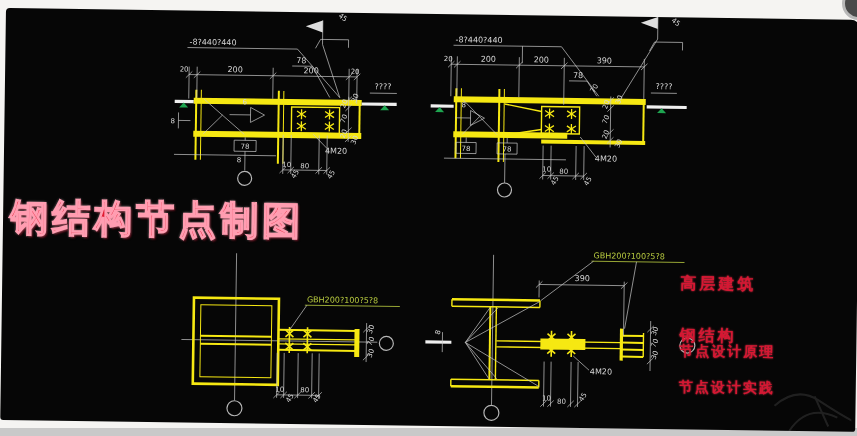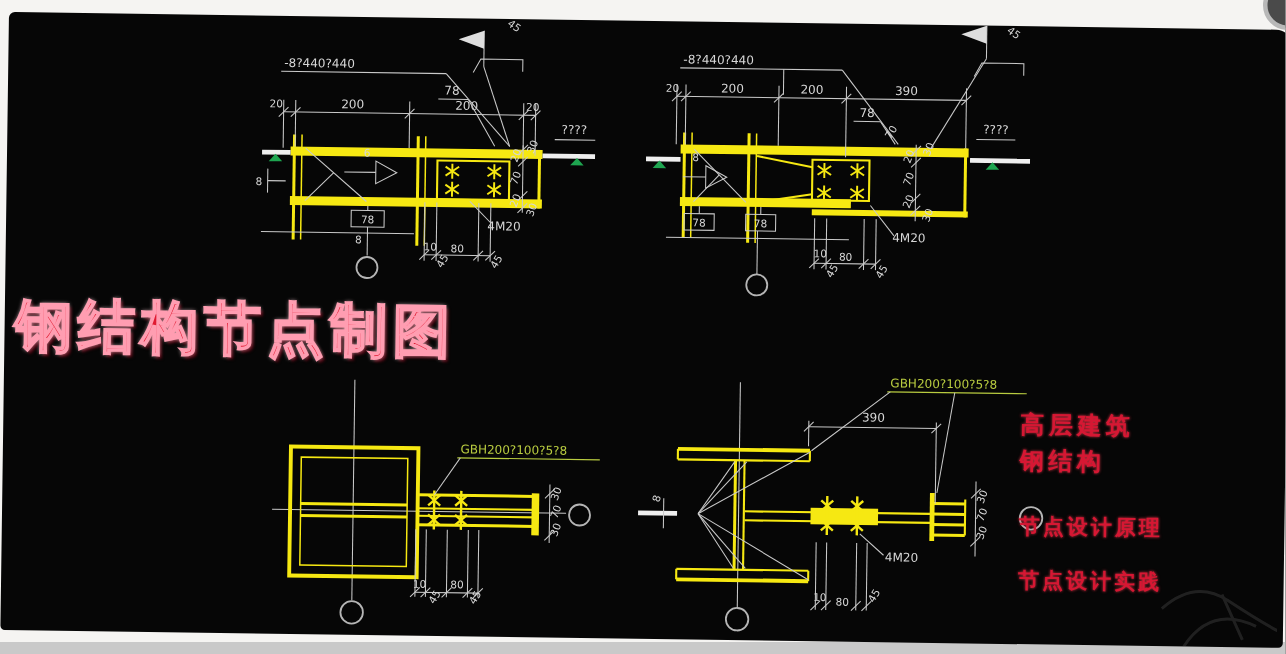--- a/index.html
+++ b/index.html
@@ -13,21 +13,21 @@
   .content svg{position:absolute;left:0;top:0;}
   .corner-dot{position:absolute;left:842px;top:-13px;width:27px;height:27px;border-radius:50%;
           background:#4a4a4a;border:3px solid #b8b8b8;z-index:5;}
   .main-title{position:absolute;left:13px;top:192px;font-size:38px;font-weight:bold;
           letter-spacing:4px;color:#e01a31;white-space:nowrap;
           -webkit-text-stroke:1.3px #ff9db1;
           text-shadow:0 0 3px #ffd0da,2px 2px 2px rgba(120,0,20,.65);}
   .caption{position:absolute;left:684px;color:#d61733;font-weight:bold;white-space:nowrap;
           text-shadow:0 0 2px rgba(255,60,80,.85);}
   .c1{top:264px;font-size:16px;letter-spacing:3px;}
-  .c2{top:288px;font-size:16px;letter-spacing:3px;}
+  .c2{top:316px;font-size:16px;letter-spacing:3px;}
   .c3{top:333px;font-size:14px;letter-spacing:2px;}
   .c4{top:369px;font-size:14px;letter-spacing:2px;}
   
   .sy{stroke:#f6e812;fill:none;}
   .fy{fill:#f6e812;stroke:none;}
   .w25{stroke-width:2.6;}.w2{stroke-width:2;}.w15{stroke-width:1.4;}.w1{stroke-width:1;}.w3{stroke-width:3.2;}
   .sg{stroke:#c9c9c9;stroke-width:0.7;fill:none;}
   .sgw{stroke:#efefef;stroke-width:3.2;fill:none;}
   .bub{stroke:#b5b5b5;stroke-width:1.2;fill:none;}
   .grn{fill:#1ea550;stroke:none;}

